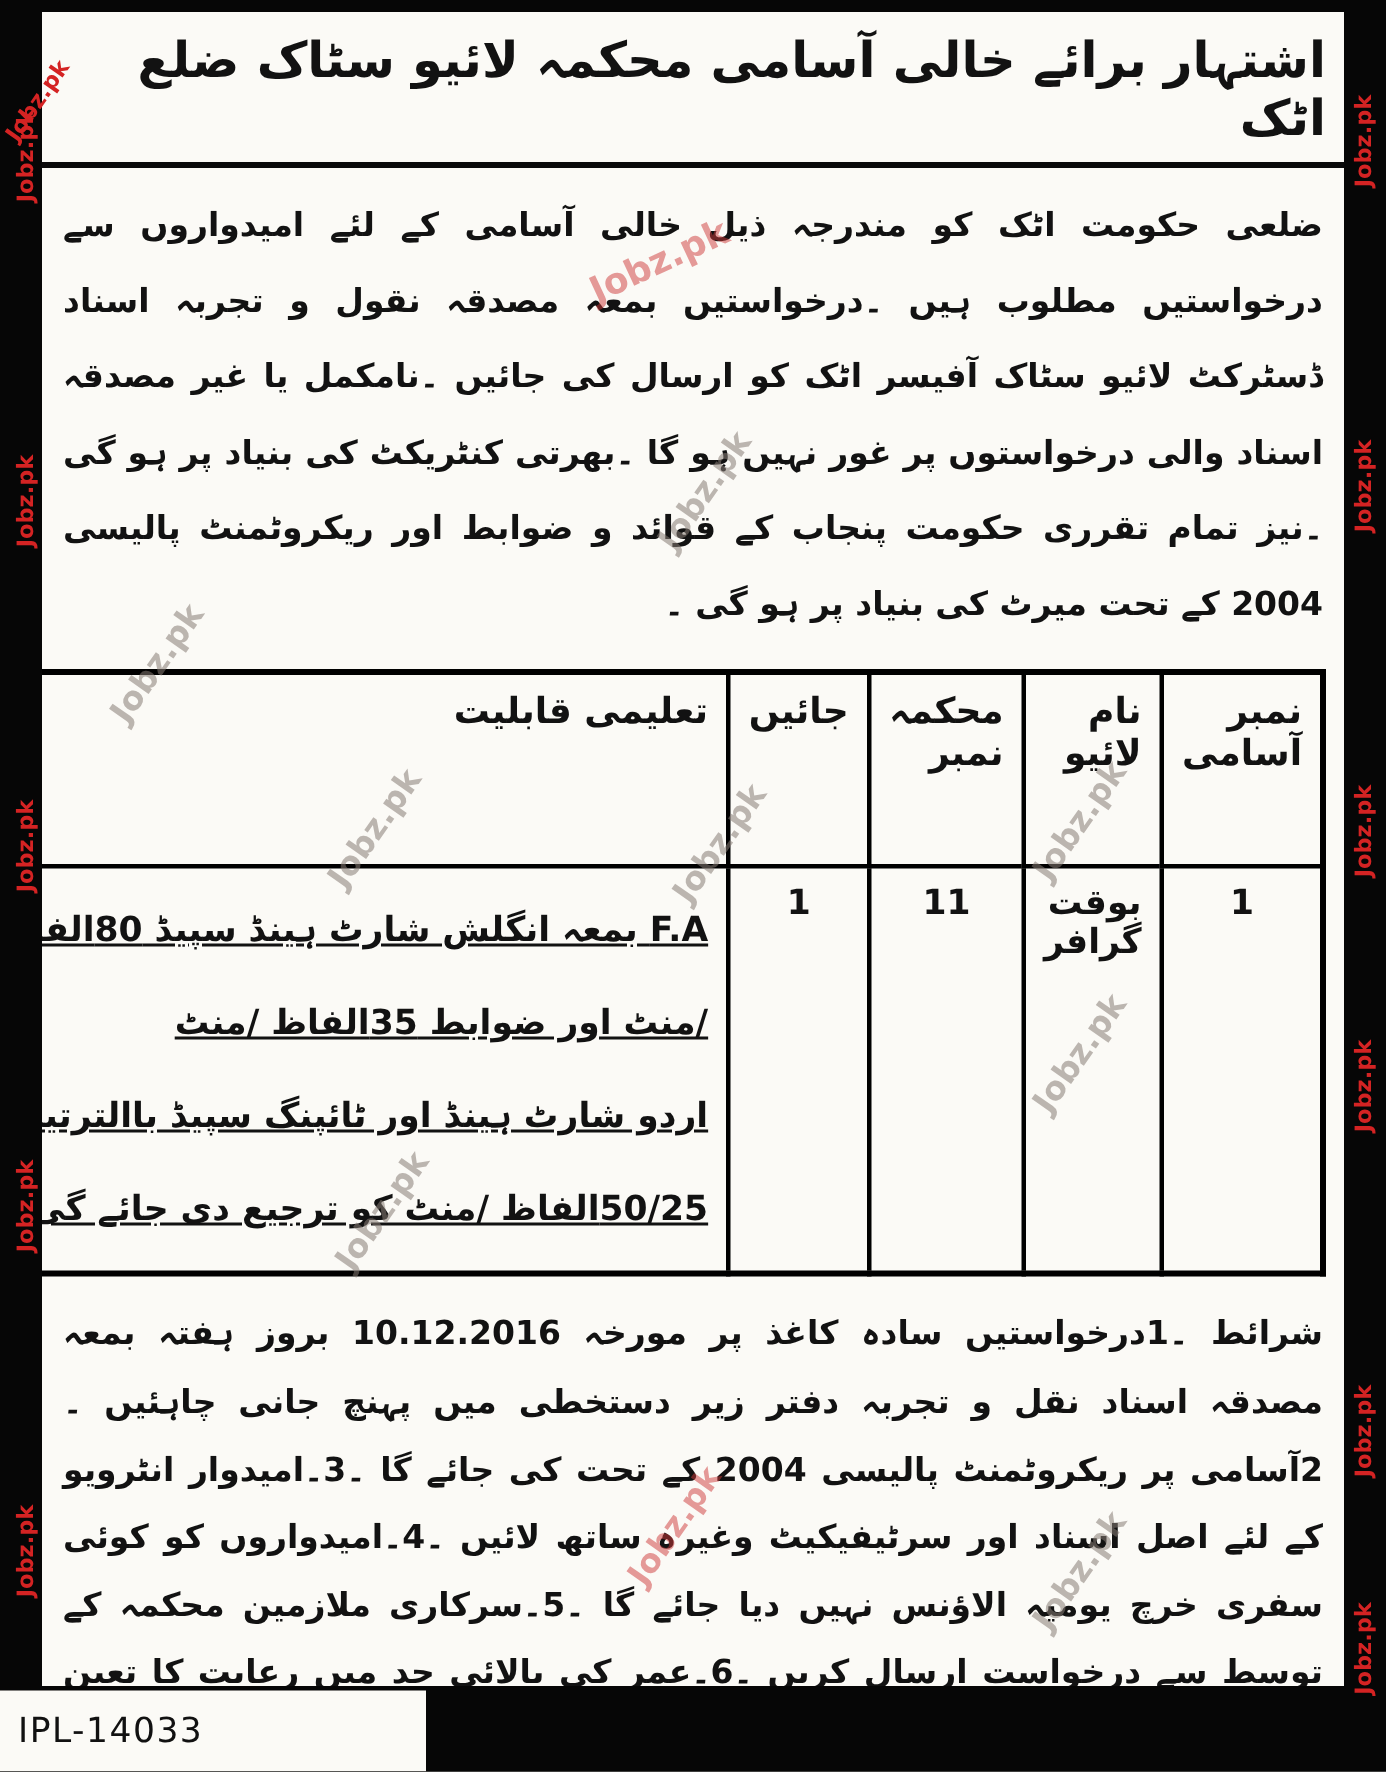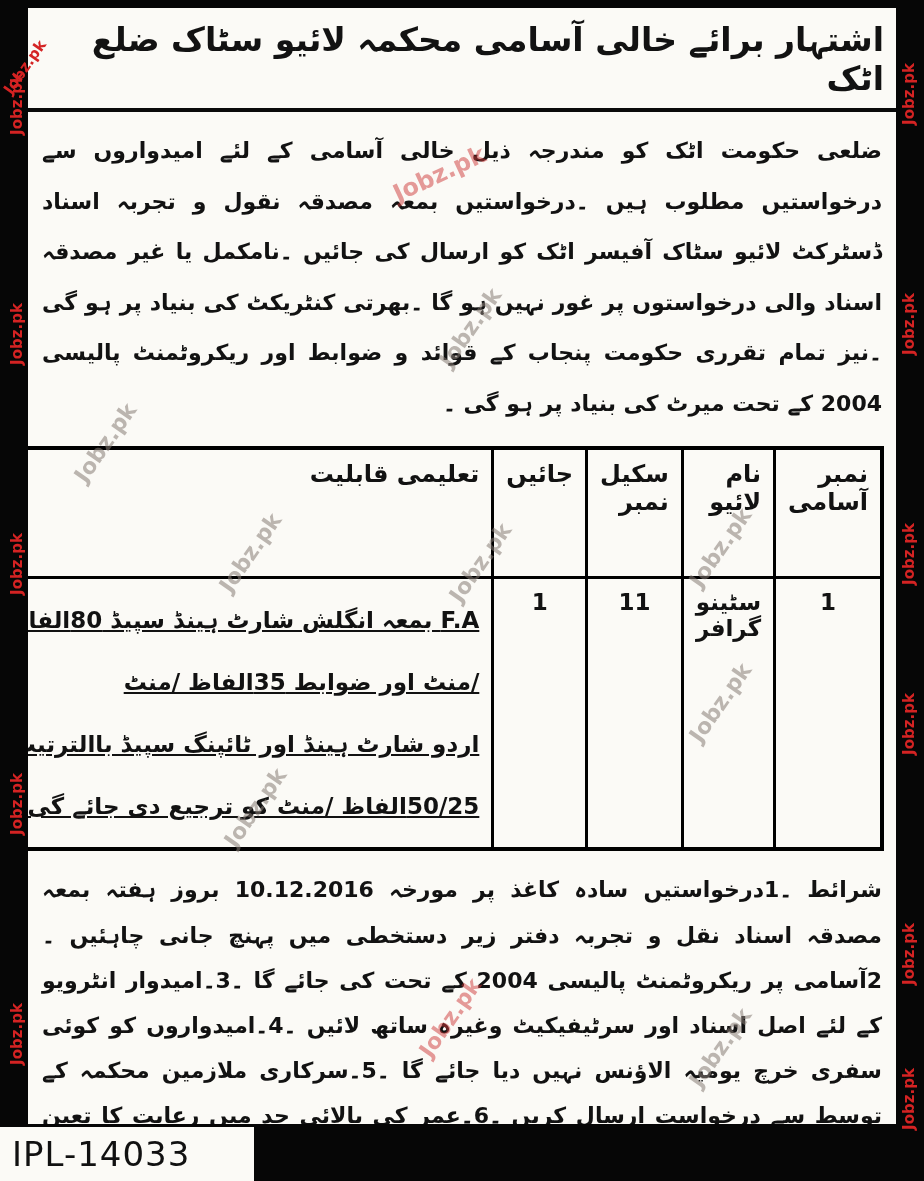--- a/index.html
+++ b/index.html
@@ -28,22 +28,22 @@
   tr.data-row td { height:265px; }
   td.c { text-align:center; }
   td.qual { text-align:right; }
   td.qual div { line-height:2.7; white-space:nowrap;text-decoration:underline; }
   .conditions {
     font-size:22px; font-weight:bold; line-height:2.05; text-align:justify;
     margin:16px 2px 14px;
   }
   
   .ipl-box {
-    position:absolute; left:0; bottom:0; width:254px; height:54px;
-    background:#fbfaf6; color:#111; font-size:34px; line-height:54px;
+    position:absolute; left:0; bottom:0; width:284px; height:54px;
+    background:#fbfaf6; color:#111; font-size:23px; line-height:54px;
     padding-left:12px; box-sizing:border-box; letter-spacing:1px; direction:ltr;
   }
   
   .wm-layer { position:absolute; left:0; top:0; width:100%; height:100%; pointer-events:none; }
   .wm { position:absolute; font-weight:bold; white-space:nowrap; font-size:15px; }
   .wm-red  { color:#d42323; }
   .wm-gray { color:rgba(135,124,116,0.55); font-size:22px; }
   .wm-pink { color:rgba(205,55,55,0.5); font-size:22px; }
   .rv { transform:rotate(-90deg); }
   .rd { transform:rotate(-55deg); }
@@ -66,30 +66,30 @@
         <col style="width:8.5%">
           <col style="width:16%">
           <col style="width:13%">
         <col style="width:7.5%">
           <col style="width:41%">
       </colgroup>
       <thead>
         <tr>
           <th>نمبر آسامی</th>
           <th>نام لائیو</th>
-          <th>سکیل نمبر</th>
+          <th>محکمہ نمبر</th>
           <th>جائیں</th>
           <th>تعلیمی قابلیت</th>
 
         </tr>
       </thead>
       <tbody>
         <tr class="data-row">
           <td class="c">1</td>
-          <td>سٹینو گرافر</td>
+          <td>بوقت گرافر</td>
           <td class="c">11</td>
           <td class="c">1</td>
           <td class="qual">
             <div>F.A بمعہ انگلش شارٹ ہینڈ سپیڈ 80الفاظ</div>
             <div>/منٹ اور ضوابط 35الفاظ /منٹ</div>
             <div>اردو شارٹ ہینڈ اور ٹائپنگ سپیڈ باالترتیب /</div>
             <div>50/25الفاظ /منٹ کو ترجیع دی جائے گی</div>
           </td>
 
         </tr>

